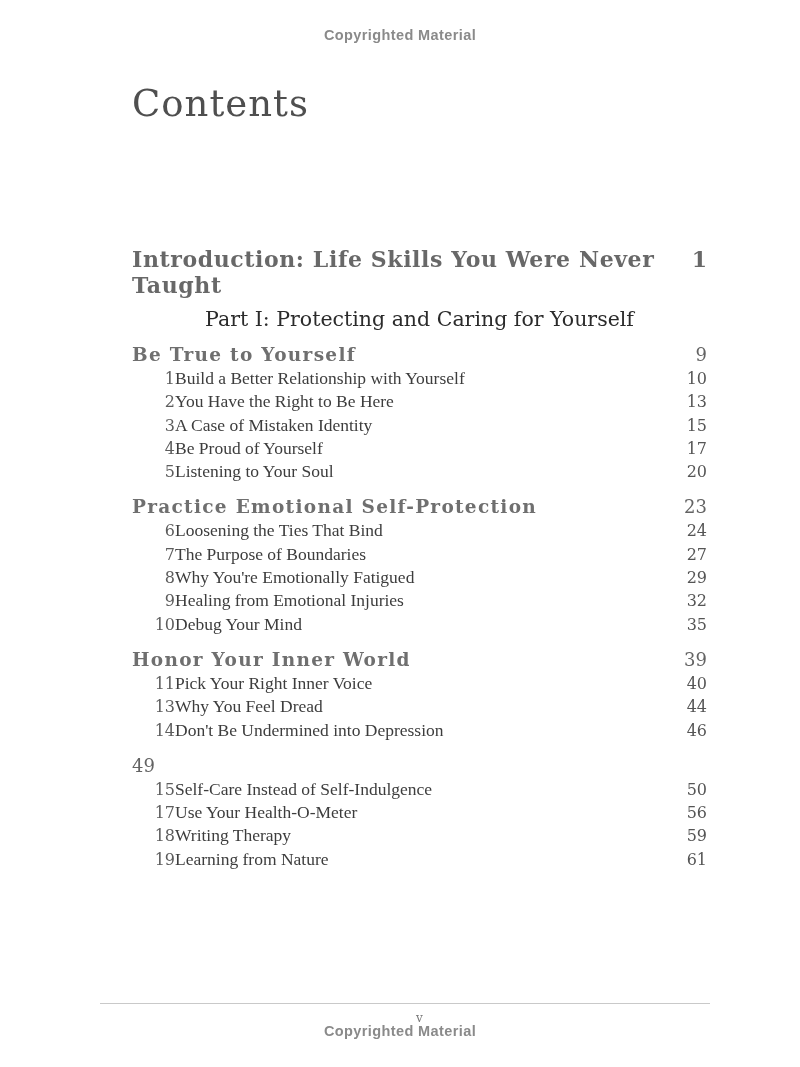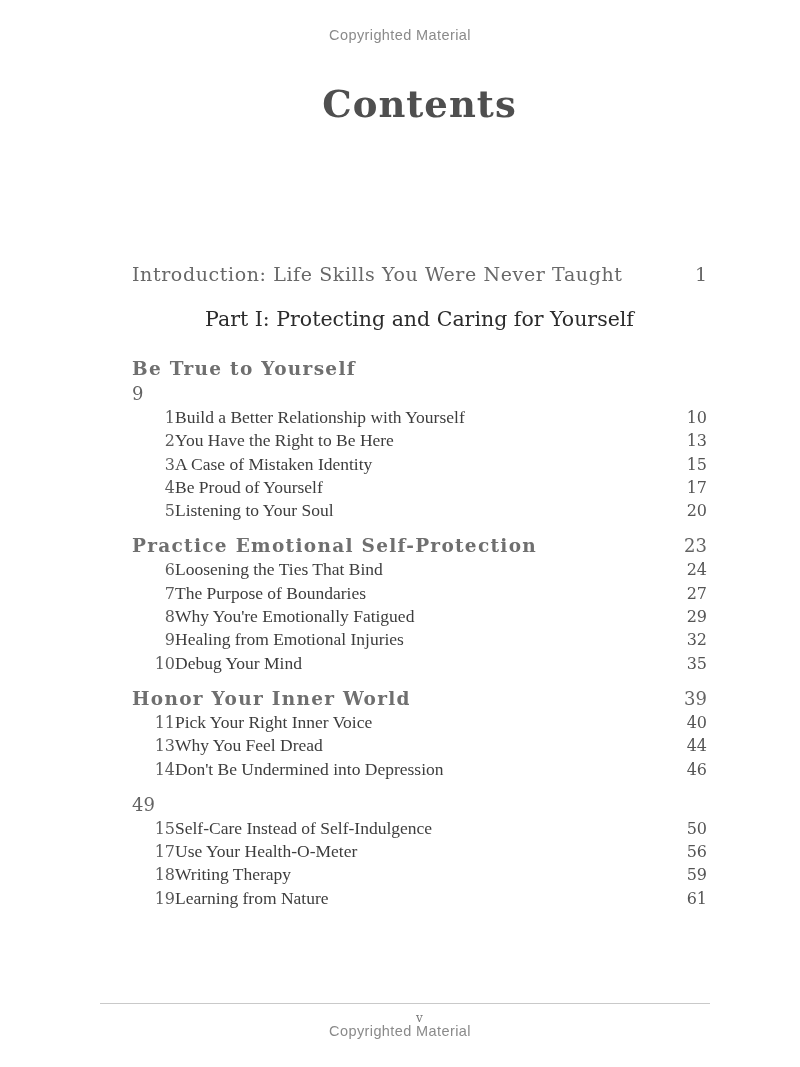--- a/index.html
+++ b/index.html
@@ -16,52 +16,53 @@
     font-family: "DejaVu Serif", serif;
   }
 
   
   .watermark {
     position: absolute;
     left: 0;
     width: 100%;
     text-align: center;
     font-family: "Liberation Sans", sans-serif;
-    font-weight: normal;
+    font-weight: bold;
     font-size: 14.5px;
     letter-spacing: 0.4px;
     color: #8a8a8a;
   }
   .watermark-top { top: 27px; }
   .watermark-bottom { top: 1023px; }
 
   .book-title {
     position: absolute;
     top: 82px;
     left: 132px;
     width: 575px;
-    text-align: center;
-    font-family: "DejaVu Serif", serif;
-    font-weight: bold;
+    text-align: left;
+    font-family: "DejaVu Serif", serif;
+    font-weight: normal;
     font-size: 37px;
     letter-spacing: 1px;
     color: #4f4f4f;
   }
 
   .intro-row {
     position: absolute;
-    top: 263px;
+    top: 246px;
     left: 132px;
     width: 575px;
     display: flex;
     justify-content: space-between;
     align-items: baseline;
-    font-size: 19px;
+    font-size: 22px;
     letter-spacing: 0.6px;
     color: #686868;
+    font-weight: bold;
   }
   .intro-page { letter-spacing: 0; }
 
   .part-heading {
     position: absolute;
     top: 307px;
     left: 132px;
     width: 575px;
     text-align: center;
     font-size: 20.5px;
@@ -80,21 +81,21 @@
     display: flex;
     justify-content: space-between;
     align-items: baseline;
     line-height: 25px;
     margin-top: 11px;
     font-size: 18.5px;
     font-weight: bold;
     letter-spacing: 1.3px;
     color: #6f6f6f;
   }
-  .section-row:first-child { margin-top: 14px; flex-direction: column; }
+  .section-row:first-child { margin-top: 0; }
   .sec-page { letter-spacing: 0; font-weight: normal; font-size: 18px; color: #636363; }
 
   .chapter-row {
     display: flex;
     align-items: baseline;
     line-height: 22.3px;
     font-family: "Liberation Serif", serif;
     font-size: 17.5px;
   }
   .ch-num {

